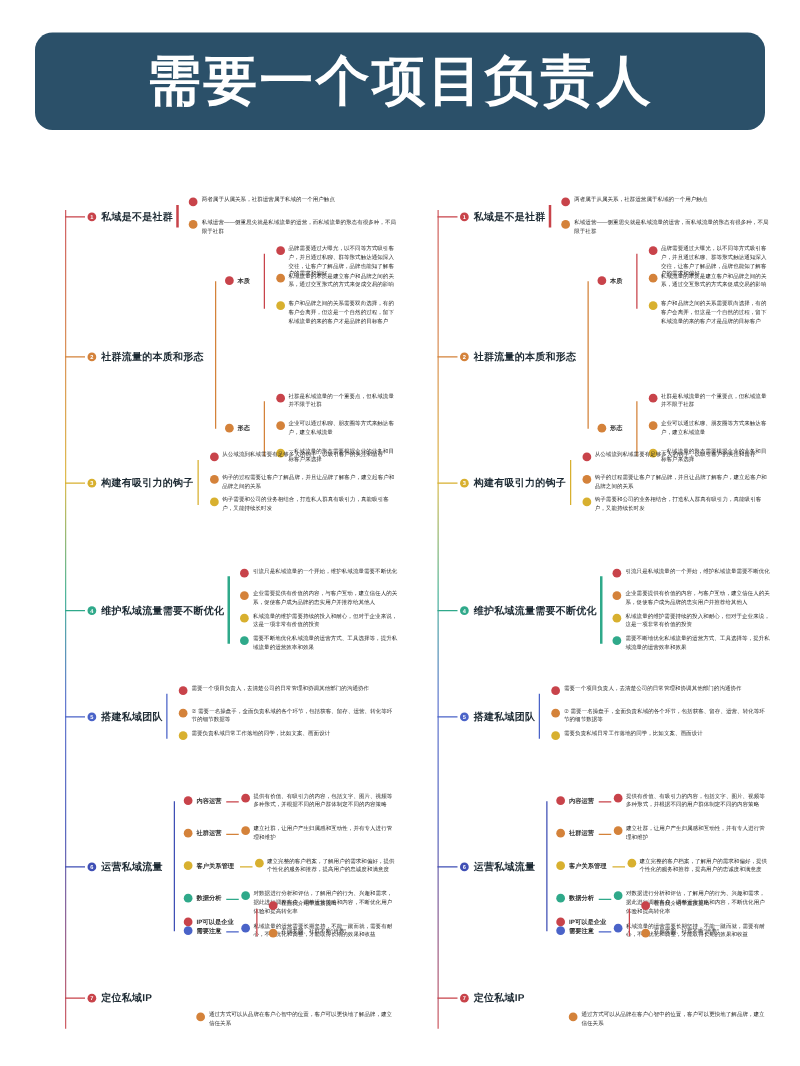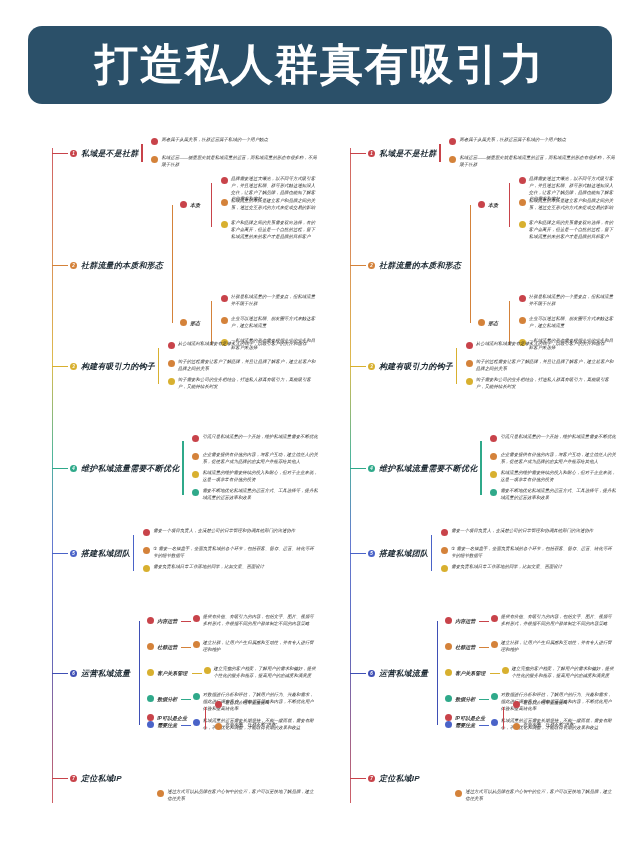--- a/index.html
+++ b/index.html
@@ -18,21 +18,21 @@
     background:#2b5069; border-radius:14px;
     display:flex; align-items:center; justify-content:center;
   }
   .title-text {
     color:#ffffff; font-size:43px; font-weight:bold; letter-spacing:2px;
     font-family:"DejaVu Sans","Liberation Sans",sans-serif;
     white-space:nowrap;
   }
 
   
-  .map { position:absolute; top:128px; width:300px; height:700px;font-style:italic; }
+  .map { position:absolute; top:148px; width:300px; height:700px; }
   .map.left  { left:22px; }
   .map.right { left:320px; }
 
   
   .trunk {
     position:absolute; left:30px; top:20px; width:1.4px; height:655px;
     background:linear-gradient(to bottom,#c8434a 0%,#d4823a 18%,#d8b02f 33%,
                #2fa98a 47%,#4a63c8 60%,#3f4fb5 76%,#c8434a 100%);
     opacity:.85;
   }
@@ -69,21 +69,21 @@
   
   .mid { position:absolute; display:flex; align-items:center; gap:3px; white-space:nowrap; }
   .mid .label { font-size:5px; color:#333; font-weight:bold; }
 </style>
 </head>
 <body>
 
 <div id="root">
 
   <div class="title-bar">
-    <div class="title-text">打造私人群真有吸引力</div>
+    <div class="title-text">需要一个项目负责人</div>
   </div>
 
   <div class="map left" id="map-left">
       <div class="trunk"></div>
       <div class="stub" style="top: 25px; background: rgb(200, 67, 74);"></div>
       <div class="node-main" style="left: 48px; top: 20px;">
         <span class="bullet" style="background: rgb(200, 67, 74);">1</span>
         <span class="label">私域是不是社群</span>
       </div>
       <div class="leaf" style="left: 129.4px; top: 9px; width: 166.6px;">

